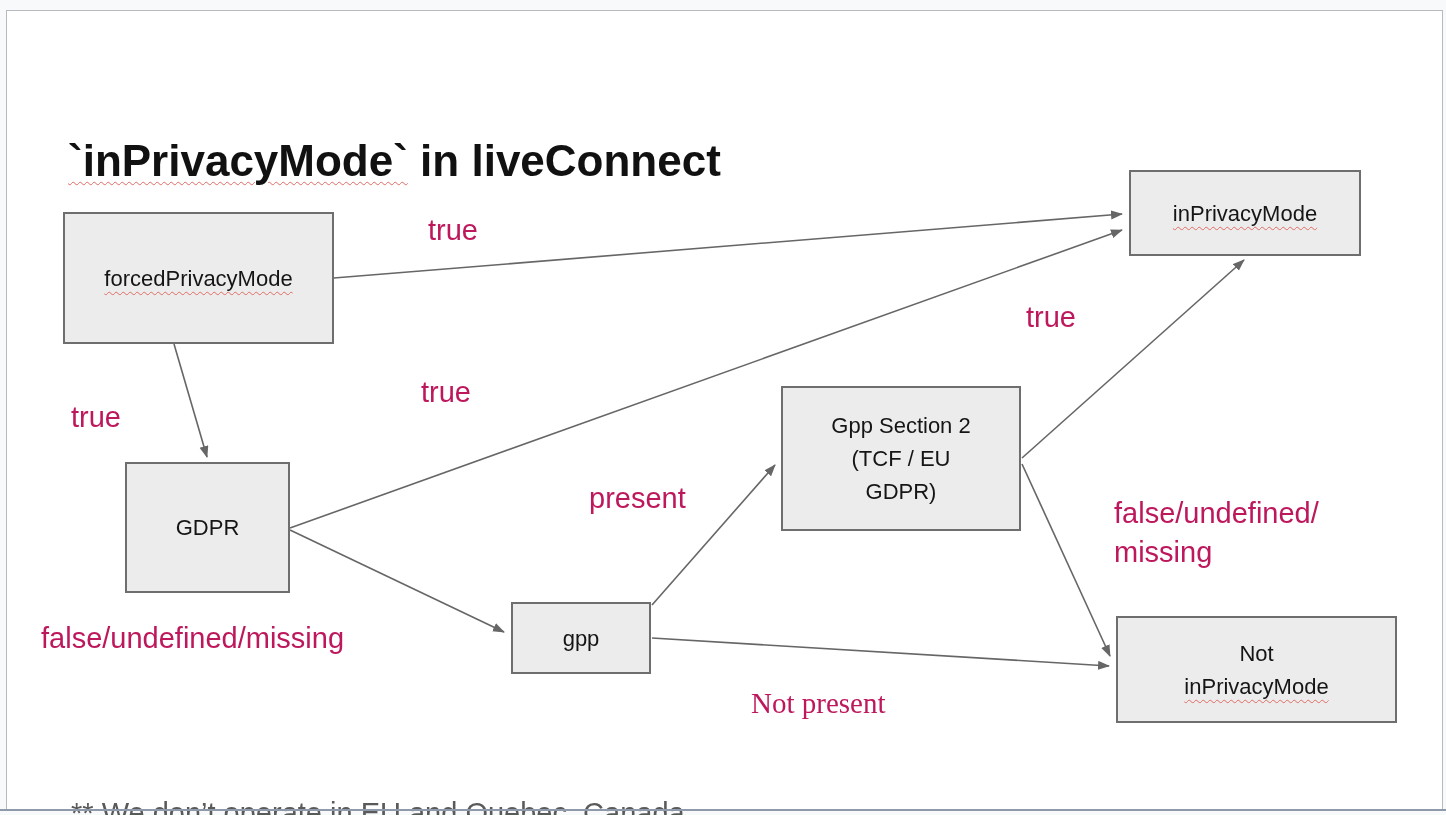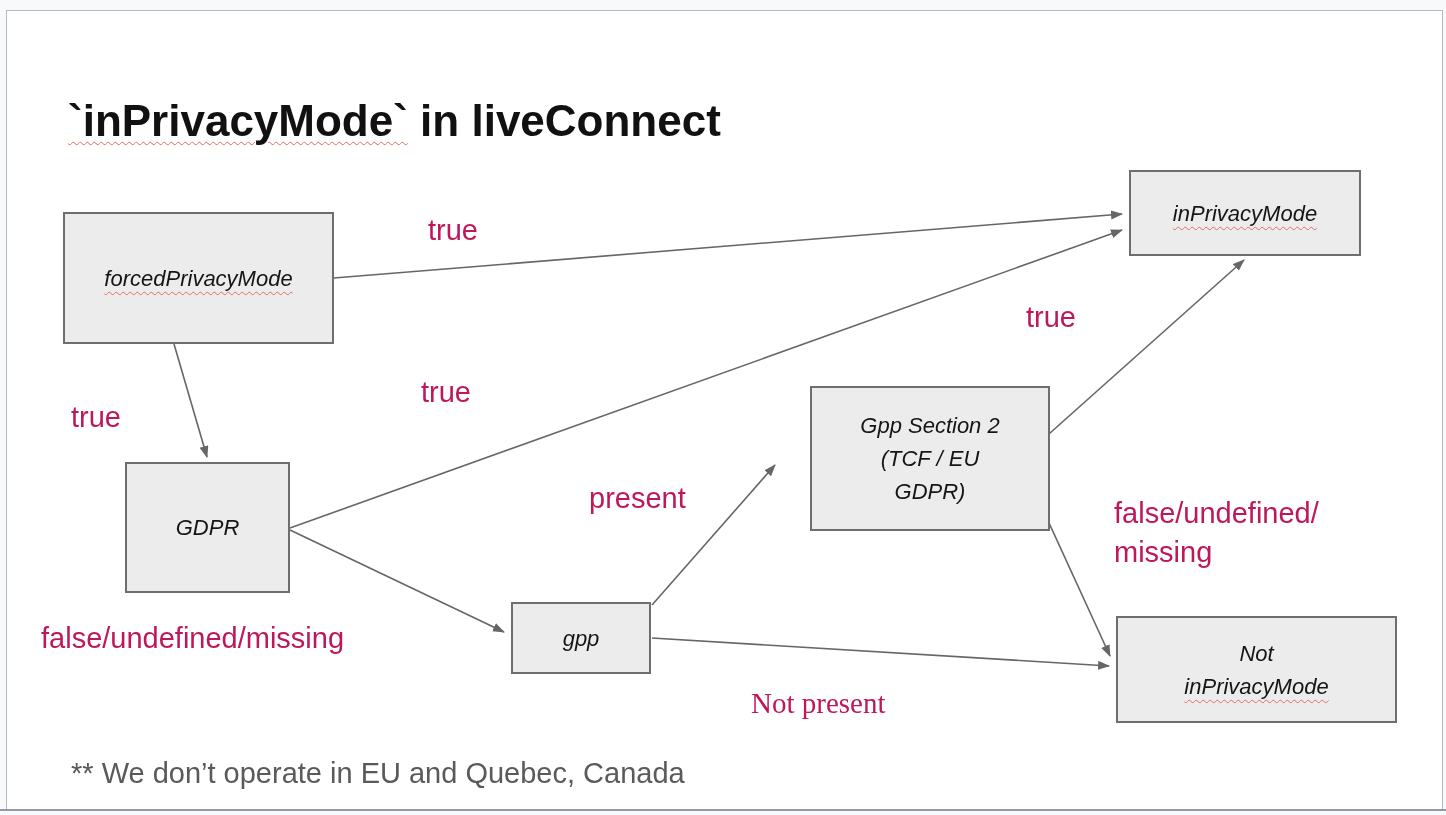--- a/index.html
+++ b/index.html
@@ -17,21 +17,21 @@
     background: #ffffff;
     border: 1px solid #b7babf;
     border-bottom: none;
   }
   .bottom-divider {
     position: absolute;
     left: 0; top: 809px;
     width: 1446px; height: 2px;
     background: #8e9aaa;
   }
-  .abs { position: absolute; }
+  .abs { position: absolute; margin-top: 40px; }
   .title {
     left: 67px; top: 95px;
     font-size: 44px;
     font-weight: bold;
     color: #111111;
     letter-spacing: 0px;
     white-space: nowrap;
   }
   .misspell {
     text-decoration-line: underline;
@@ -45,21 +45,20 @@
     background: #ececec;
     border: 2px solid #6e6e6e;
     display: flex;
     flex-direction: column;
     align-items: center;
     justify-content: center;
     text-align: center;
     font-size: 22px;
     color: #151515;
     line-height: 33px;
-    font-style: italic;
   }
   .edge-label {
     position: absolute;
     font-size: 29px;
     color: #be185d;
     white-space: nowrap;
     line-height: 39px;
   }
   .footer {
     left: 64px; top: 746px;
@@ -106,21 +105,21 @@
   </div>
 
   <div class="node" style="left:118px; top:451px; width:165px; height:131px;">
     <span>GDPR</span>
   </div>
 
   <div class="node" style="left:504px; top:591px; width:140px; height:72px;">
     <span>gpp</span>
   </div>
 
-  <div class="node" style="left:774px; top:375px; width:240px; height:145px;margin-left:29px;">
+  <div class="node" style="left:774px; top:375px; width:240px; height:145px;">
     <span>Gpp Section 2</span>
     <span>(TCF / EU</span>
     <span>GDPR)</span>
   </div>
 
   <div class="node" style="left:1122px; top:159px; width:232px; height:86px;">
     <span class="misspell">inPrivacyMode</span>
   </div>
 
   <div class="node" style="left:1109px; top:605px; width:281px; height:107px;">

